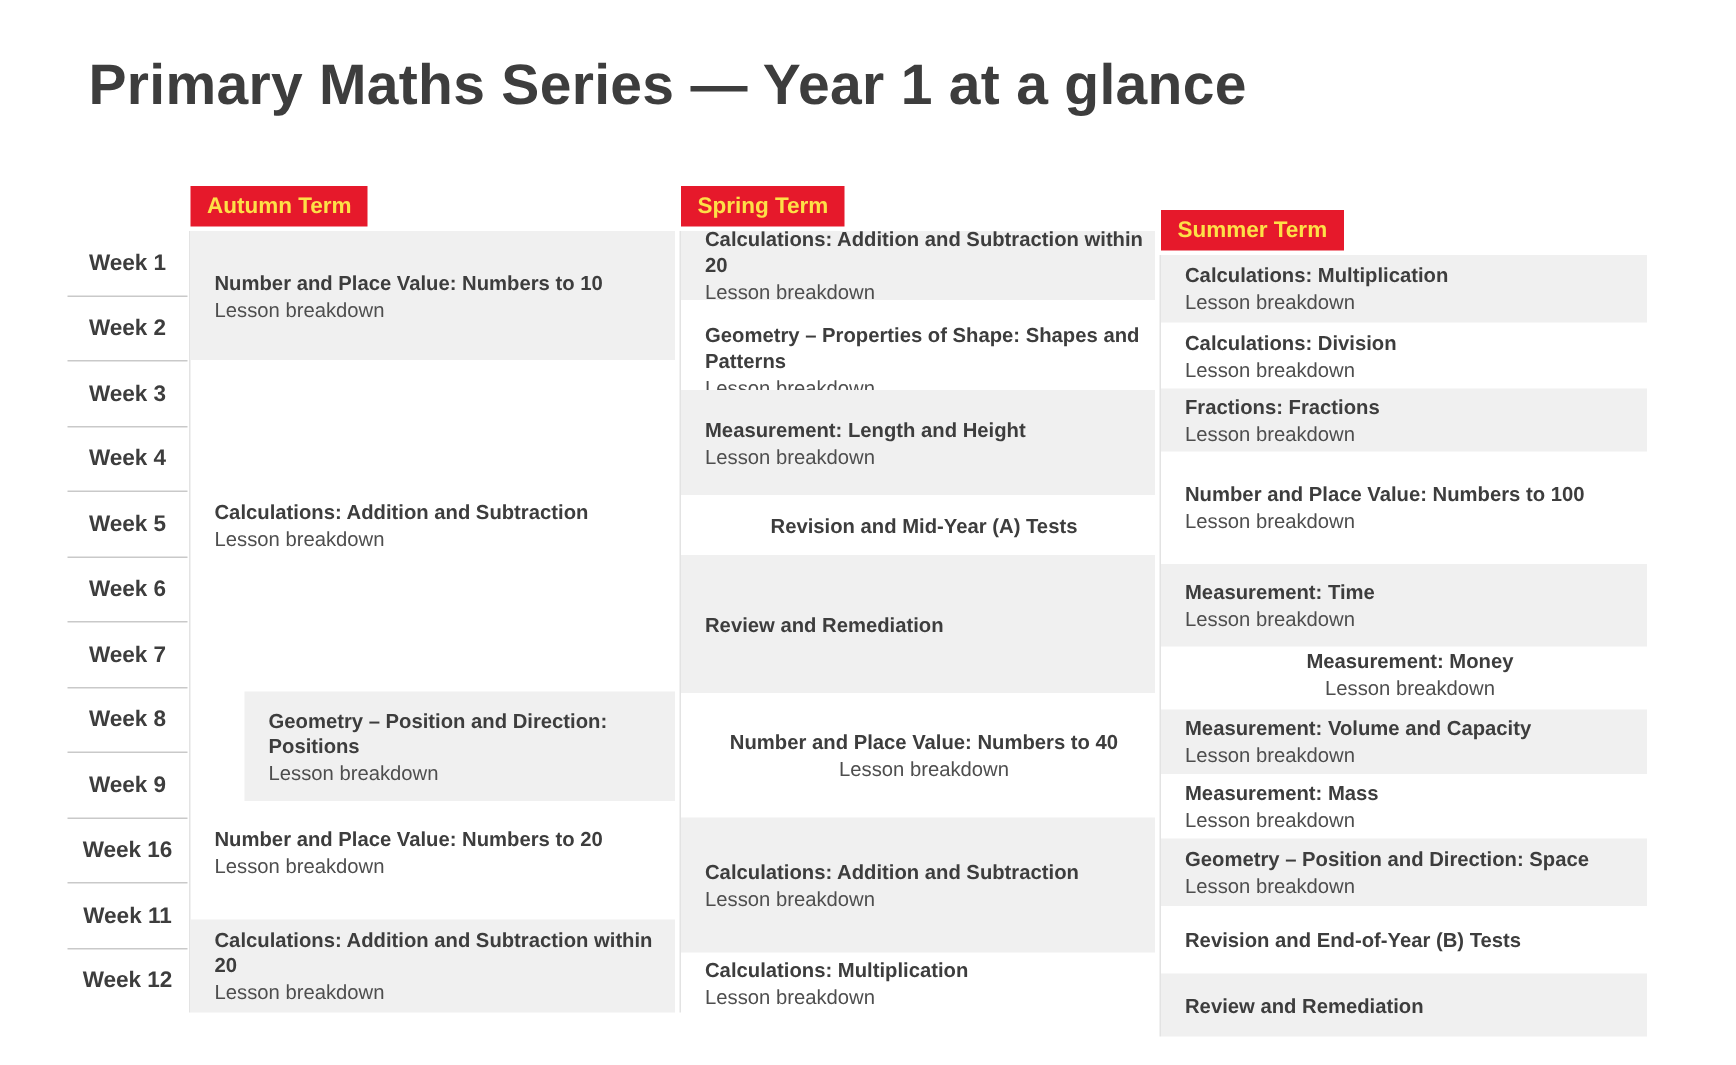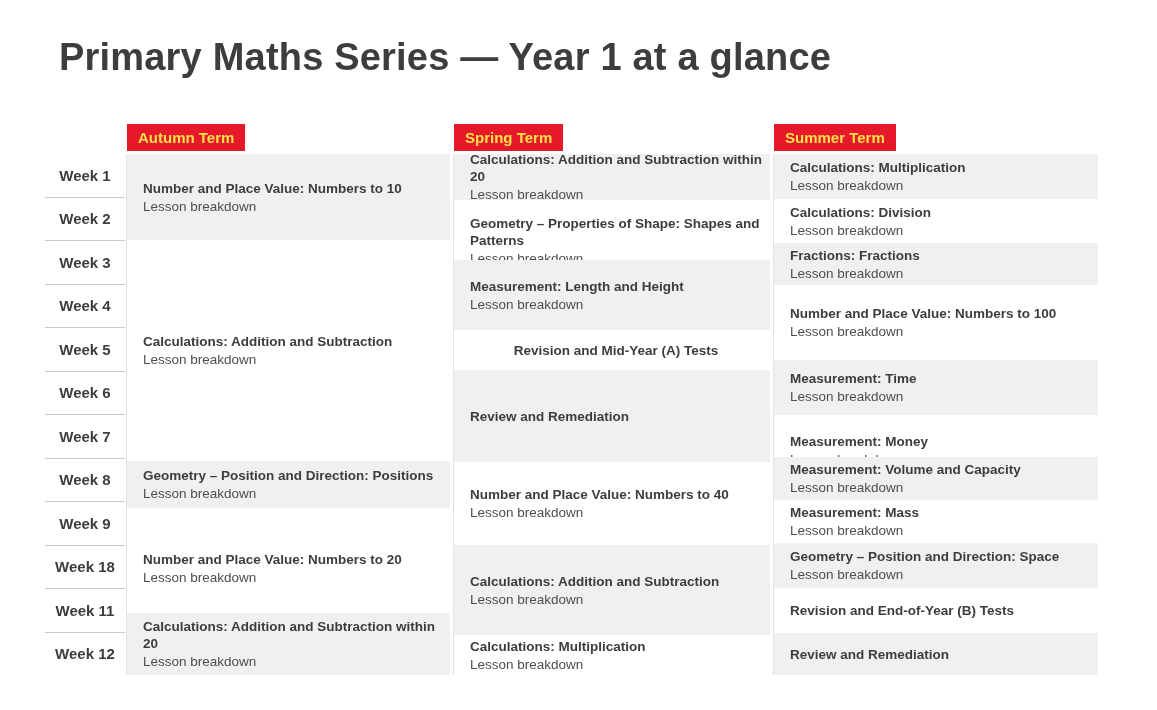--- a/index.html
+++ b/index.html
@@ -33,21 +33,21 @@
     display:flex;align-items:center;justify-content:center;
     font-size:15px;font-weight:bold;color:var(--heading-text);
     border-bottom:1px solid var(--row-line);
   }
   .week-row:last-child{border-bottom:none;}
 
   
   .term-col{position:absolute;top:0;height:551px;}
   .col-autumn{left:81px;width:324px;}
   .col-spring{left:408px;width:317px;}
-  .col-summer{left:728px;width:325px;}
+  .col-summer{left:728px;width:325px;margin-top:16px;}
   .term-badge{
     position:absolute;top:0;left:1px;height:27px;line-height:27px;
     padding:0 11px;display:inline-block;white-space:nowrap;
     background:var(--accent-red);color:#fde047;font-size:15px;font-weight:700;
   }
   .blocks{
     position:absolute;top:30px;left:0;right:0;height:521px;
     border-left:1px solid var(--column-line);
   }
   .block{
@@ -73,37 +73,37 @@
   <div class="week-column">
       <div class="week-row">Week 1</div>
       <div class="week-row">Week 2</div>
       <div class="week-row">Week 3</div>
       <div class="week-row">Week 4</div>
       <div class="week-row">Week 5</div>
       <div class="week-row">Week 6</div>
       <div class="week-row">Week 7</div>
       <div class="week-row">Week 8</div>
       <div class="week-row">Week 9</div>
-      <div class="week-row">Week 18</div>
+      <div class="week-row">Week 16</div>
       <div class="week-row">Week 11</div>
       <div class="week-row">Week 12</div>
     </div>
 
   <div class="term-col col-autumn">
     <div class="term-badge">Autumn Term</div>
     <div class="blocks">
         <div class="block shaded" style="top: 0px; height: 86px;">
           <div class="block-title">Number and Place Value: Numbers to 10</div>
           <div class="block-link">Lesson breakdown</div>
         </div>
         <div class="block" style="top: 86px; height: 221px;">
           <div class="block-title">Calculations: Addition and Subtraction</div>
           <div class="block-link">Lesson breakdown</div>
         </div>
-        <div class="block shaded" style="top: 307px; height: 47px;">
+        <div class="block shaded" style="top: 307px; height: 73px; margin-left: 36px;">
           <div class="block-title">Geometry – Position and Direction: Positions</div>
           <div class="block-link">Lesson breakdown</div>
         </div>
         <div class="block" style="top: 370px; height: 89px;">
           <div class="block-title">Number and Place Value: Numbers to 20</div>
           <div class="block-link">Lesson breakdown</div>
         </div>
         <div class="block shaded" style="top: 459px; height: 62px;">
           <div class="block-title">Calculations: Addition and Subtraction within 20</div>
           <div class="block-link">Lesson breakdown</div>
@@ -125,21 +125,21 @@
         <div class="block shaded" style="top: 106px; height: 70px;">
           <div class="block-title">Measurement: Length and Height</div>
           <div class="block-link">Lesson breakdown</div>
         </div>
         <div class="block" style="top: 176px; height: 40px; text-align: center;">
           <div class="block-title">Revision and Mid-Year (A) Tests</div>
         </div>
         <div class="block shaded" style="top: 216px; height: 92px;">
           <div class="block-title">Review and Remediation</div>
         </div>
-        <div class="block" style="top: 308px; height: 83px;">
+        <div class="block" style="top: 308px; height: 83px; align-items: center;">
           <div class="block-title">Number and Place Value: Numbers to 40</div>
           <div class="block-link">Lesson breakdown</div>
         </div>
         <div class="block shaded" style="top: 391px; height: 90px;">
           <div class="block-title">Calculations: Addition and Subtraction</div>
           <div class="block-link">Lesson breakdown</div>
         </div>
         <div class="block" style="top: 481px; height: 40px;">
           <div class="block-title">Calculations: Multiplication</div>
           <div class="block-link">Lesson breakdown</div>
@@ -163,21 +163,21 @@
           <div class="block-link">Lesson breakdown</div>
         </div>
         <div class="block" style="top: 131px; height: 75px;">
           <div class="block-title">Number and Place Value: Numbers to 100</div>
           <div class="block-link">Lesson breakdown</div>
         </div>
         <div class="block shaded" style="top: 206px; height: 55px;">
           <div class="block-title">Measurement: Time</div>
           <div class="block-link">Lesson breakdown</div>
         </div>
-        <div class="block" style="top: 275px; height: 42px;">
+        <div class="block" style="top: 258px; height: 42px; align-items: center;">
           <div class="block-title">Measurement: Money</div>
           <div class="block-link">Lesson breakdown</div>
         </div>
         <div class="block shaded" style="top: 303px; height: 43px;">
           <div class="block-title">Measurement: Volume and Capacity</div>
           <div class="block-link">Lesson breakdown</div>
         </div>
         <div class="block" style="top: 346px; height: 43px;">
           <div class="block-title">Measurement: Mass</div>
           <div class="block-link">Lesson breakdown</div>

